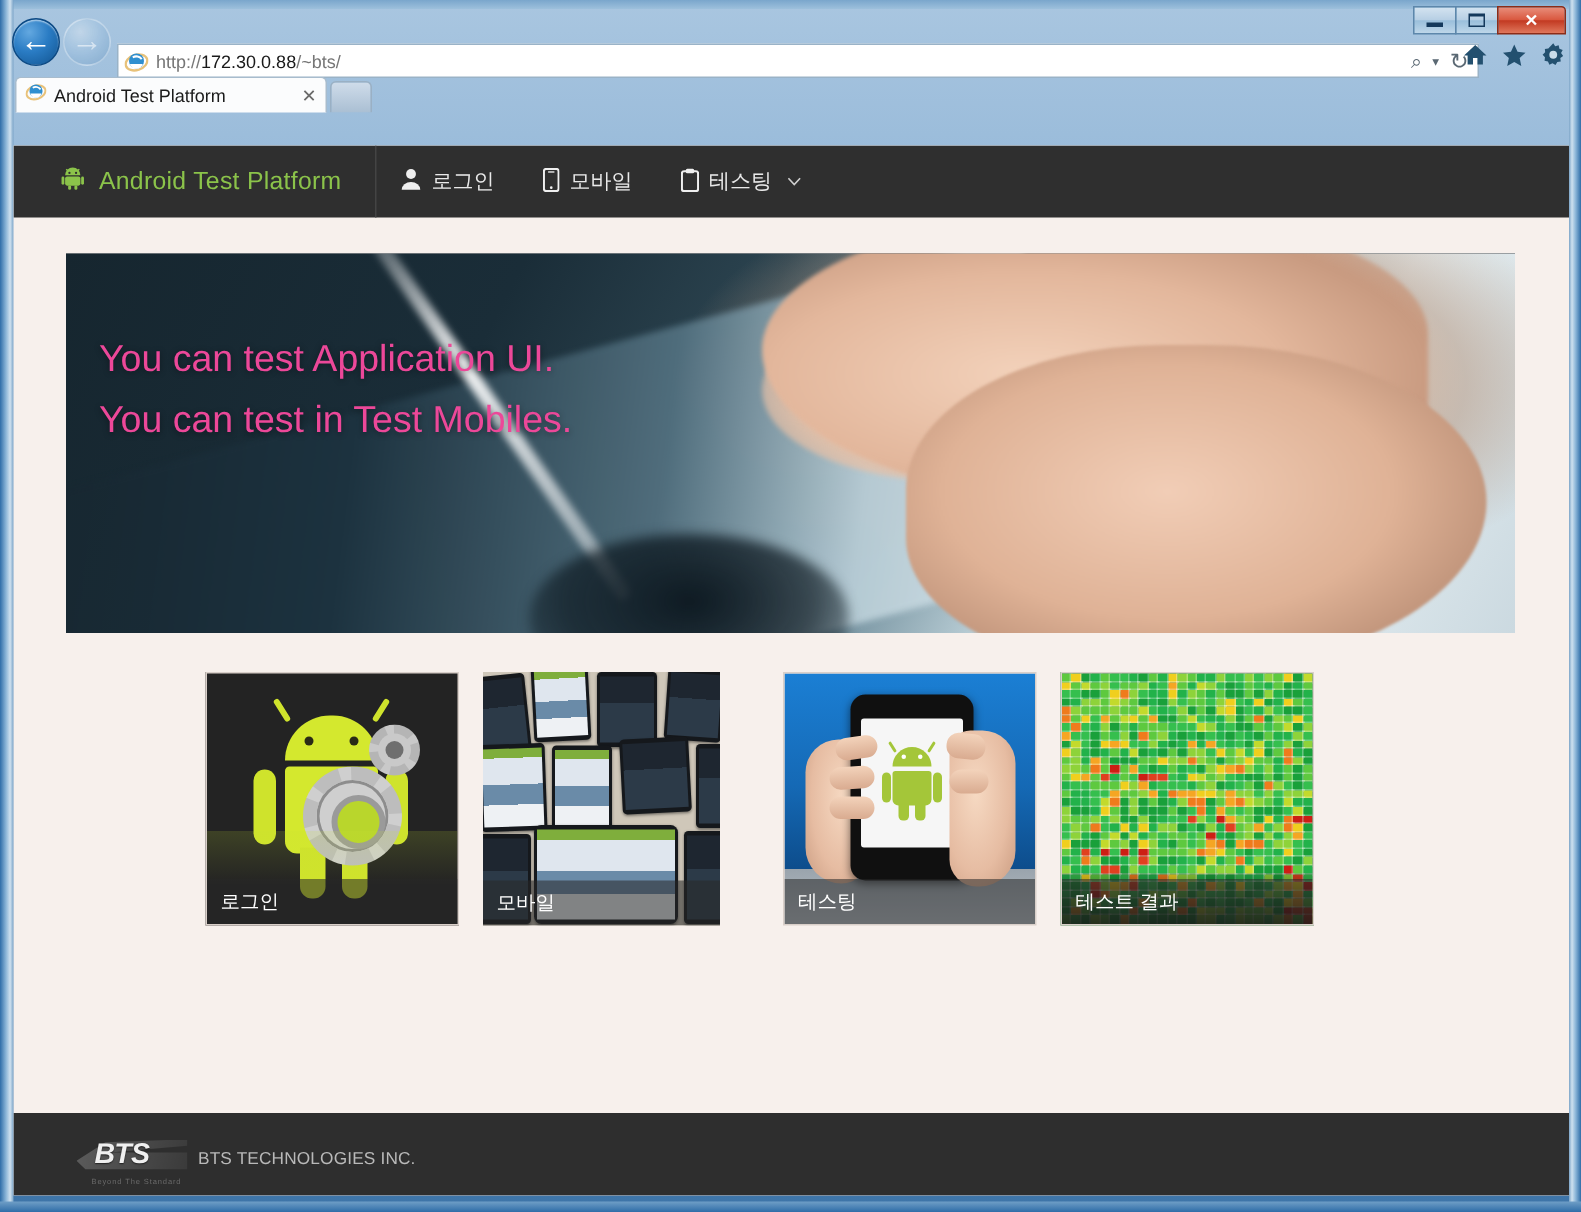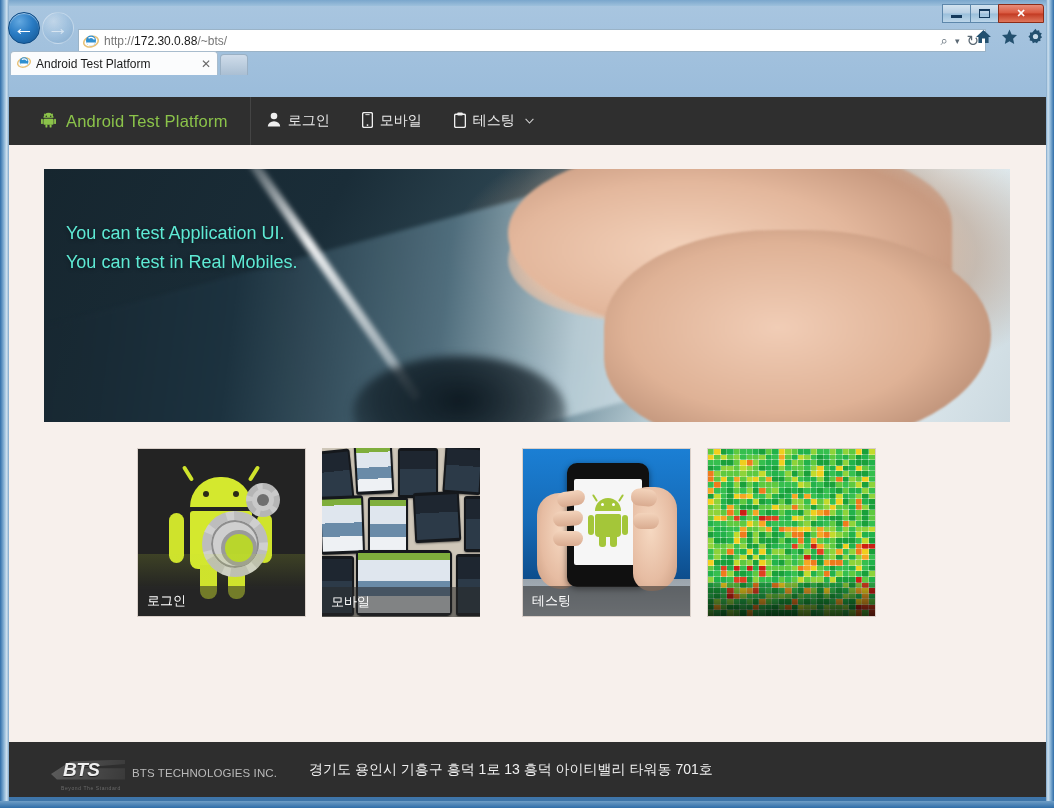--- a/index.html
+++ b/index.html
@@ -199,21 +199,21 @@
   }
   .hero-text {
     position: absolute; left: 22px; top: 50px; z-index: 4;
   }
   .hero-h1 {
     font-size: 43px; font-weight: normal; color: #ffffff;
     letter-spacing: .5px; line-height: 1.06; margin-bottom: 9px;
     text-shadow: 0 1px 5px rgba(0,0,0,.45);
   }
   .hero-line {
-    font-size: 18px; color: #5eead4; line-height: 1.62;
+    font-size: 25px; color: #ec4899; line-height: 1.62;
     text-shadow: 0 1px 4px rgba(0,0,0,.40);
   }
 
   
   .cards {
     display: flex; padding: 26px 0 0 128px; gap: 16px;
   }
   .card {
     position: relative; width: 169px; height: 169px; overflow: hidden;
     border: 1px solid #d9cfc9; background: #222;
@@ -507,21 +507,21 @@
           <div class="hero-bg-dark"></div>
           <div class="hero-tablet"></div>
           <div class="hero-streak"></div>
           <div class="hero-dark-blob"></div>
           <div class="hero-finger-c"></div>
           <div class="hero-finger-a"></div>
           <div class="hero-finger-b"></div>
         </div>
         <div class="hero-text">
           <div class="hero-line">You can test Application UI.</div>
-          <div class="hero-line">You can test in Real Mobiles.</div>
+          <div class="hero-line">You can test in Test Mobiles.</div>
         </div>
       </div>
     </div>
 
     <div class="cards">
 
       <div class="card c1">
         <div>
           <i class="robot-ant l"></i>
             <i class="robot-ant r"></i>
@@ -1386,31 +1386,31 @@
             <i style="background: rgb(142, 211, 58); outline: rgba(255, 255, 255, 0.3) solid 0.4px;"></i>
             <i style="background: rgb(94, 201, 63); outline: rgba(255, 255, 255, 0.3) solid 0.4px;"></i>
             <i style="background: rgb(94, 201, 63); outline: rgba(255, 255, 255, 0.3) solid 0.4px;"></i>
             <i style="background: rgb(53, 191, 78); outline: rgba(255, 255, 255, 0.3) solid 0.4px;"></i>
             <i style="background: rgb(142, 211, 58); outline: rgba(255, 255, 255, 0.3) solid 0.4px;"></i>
             <i style="background: rgb(239, 123, 28); outline: rgba(255, 255, 255, 0.3) solid 0.4px;"></i>
             <i style="background: rgb(94, 201, 63); outline: rgba(255, 255, 255, 0.3) solid 0.4px;"></i>
             <i style="background: rgb(224, 64, 31); outline: rgba(255, 255, 255, 0.3) solid 0.4px;"></i>
           </div>
         <div class="c4-refl"></div>
+        <div class="card-caption">테스트 결과</div>
       </div>
     </div>
 
     <div class="site-footer">
       <div class="footer-logo">
         <div class="bts-mark">
           <div class="swoosh"></div>
           <div class="bts-text">BTS</div>
           <div class="bts-tiny">Beyond The Standard</div>
         </div>
         <div class="bts-sub">BTS TECHNOLOGIES INC.</div>
       </div>
       <div class="footer-text">
-        <div>경기도 용인시 기흥구 흥덕 1로 13 흥덕 아이티밸리 타워동 701호</div>
       </div>
     </div>
 
   </div>
 </div>
 
 </body></html>

